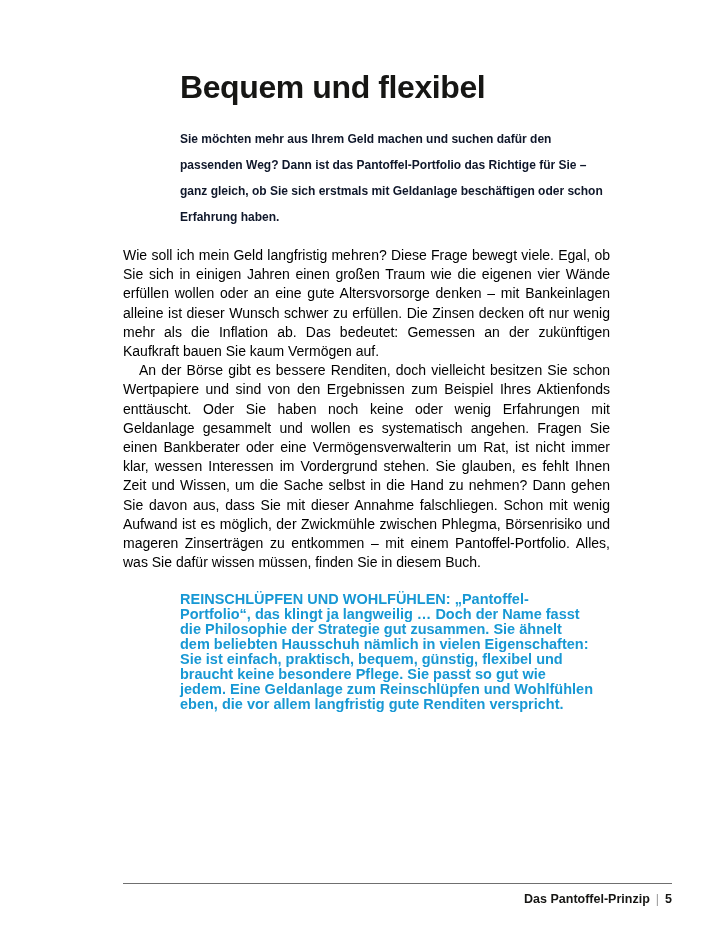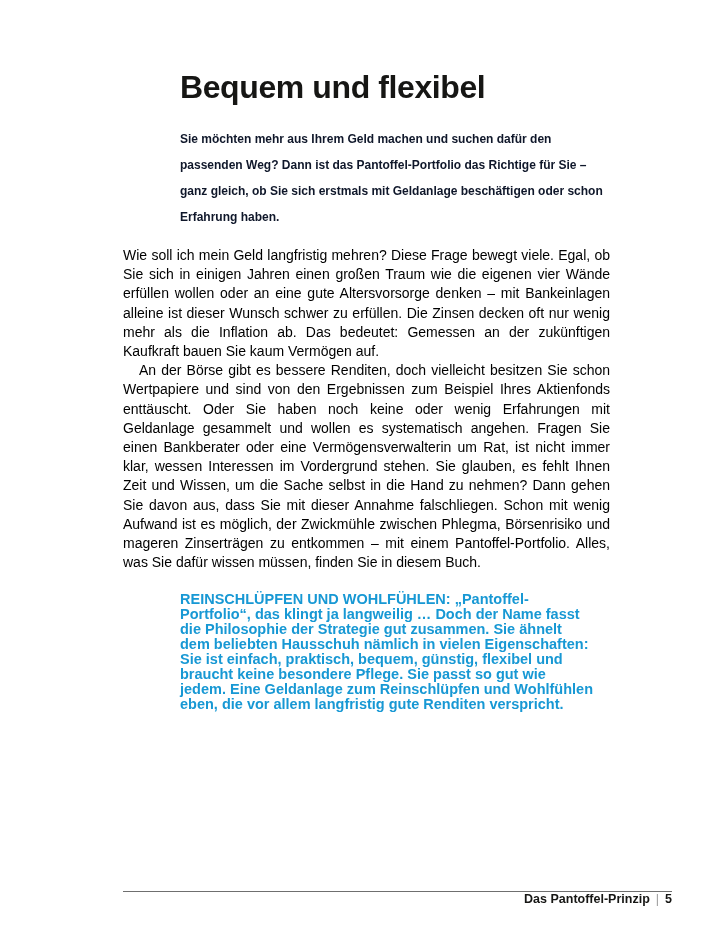--- a/index.html
+++ b/index.html
@@ -59,20 +59,21 @@
     -webkit-hyphens: auto;
   }
   .callout-label { text-transform: uppercase; }
   .footer {
     position: absolute;
     left: 123px;
     right: 48px;
     bottom: 32px;
     background: #ffffff;
     border-top: 1px solid #6f6f6f;
+    padding-top: 8px;
     text-align: right;
     font-size: 12.5px;
     font-weight: 700;
     color: #161614;
     z-index: 5;
   }
   .footer .sep {
     color: #9b9b9b;
     font-weight: 400;
     padding: 0 6px;

